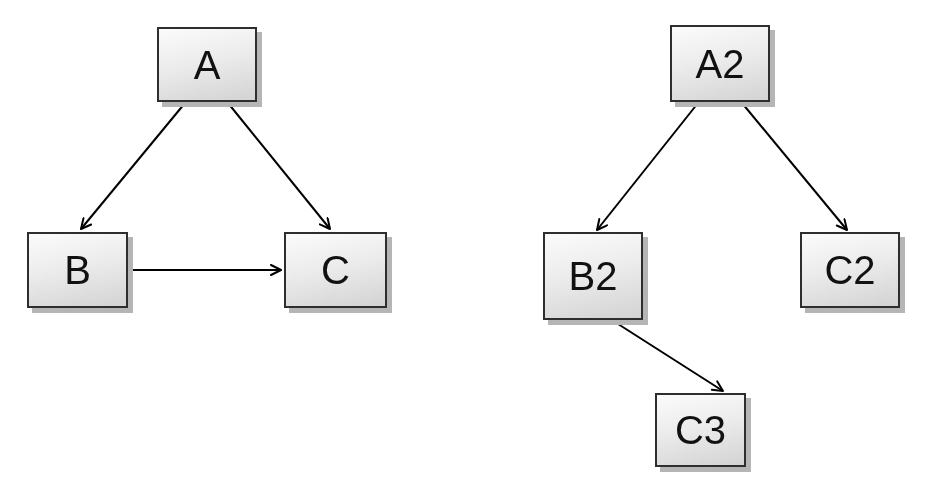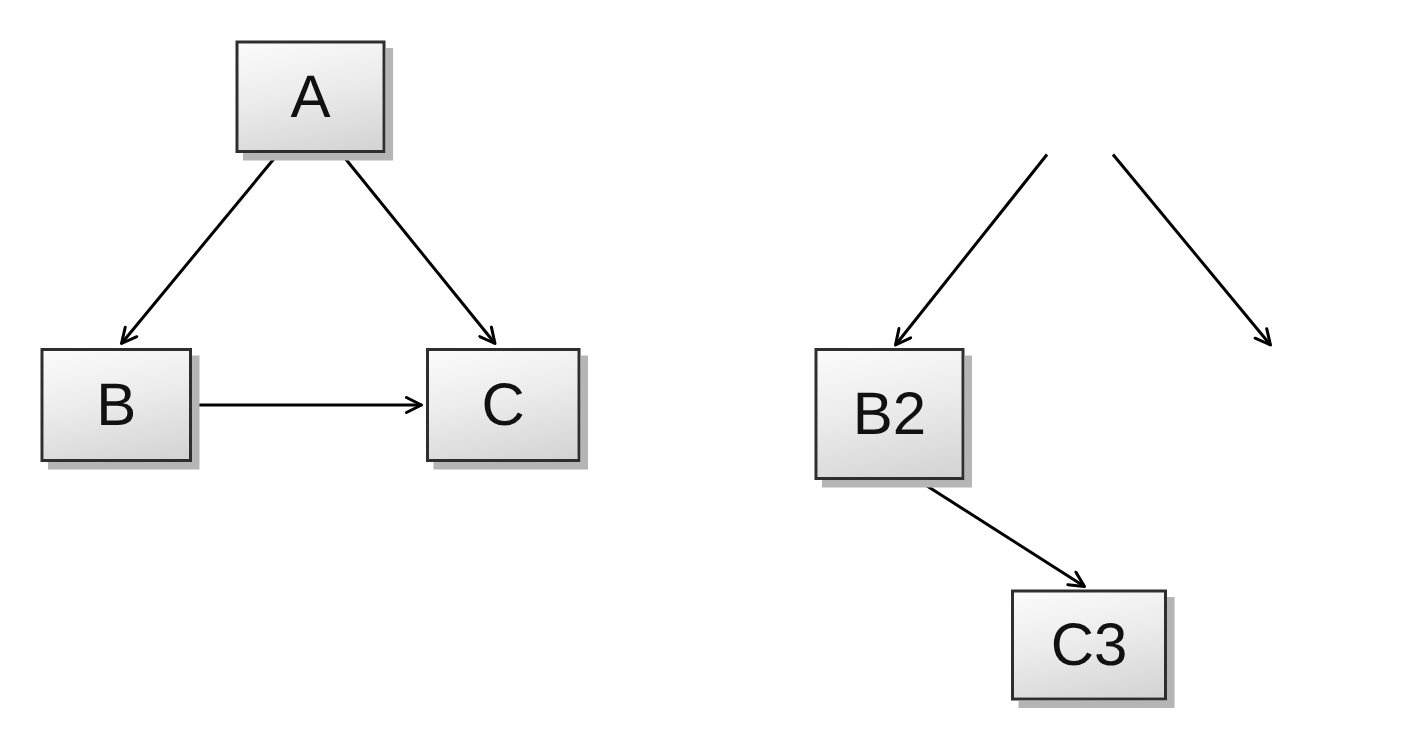--- a/index.html
+++ b/index.html
@@ -66,19 +66,25 @@
     </svg>
 <div class="node" style="left: 157px; top: 27px; width: 100px; height: 75px;">
       <span>A</span>
     </div>
     <div class="node" style="left: 27px; top: 232px; width: 101px; height: 76px;">
       <span>B</span>
     </div>
     <div class="node" style="left: 284px; top: 232px; width: 103px; height: 76px;">
       <span>C</span>
     </div>
+    <div class="node" style="left: 670px; top: 25px; width: 100px; height: 77px;">
+      <span>A2</span>
+    </div>
     <div class="node" style="left: 543px; top: 232px; width: 100px; height: 88px;">
       <span>B2</span>
     </div>
-    <div class="node" style="left: 674px; top: 393px; width: 104px; height: 74px;">
+    <div class="node" style="left: 800px; top: 232px; width: 100px; height: 76px;">
+      <span>C2</span>
+    </div>
+    <div class="node" style="left: 655px; top: 393px; width: 91px; height: 74px;">
       <span>C3</span>
     </div>
   </div>
 
 </body></html>

